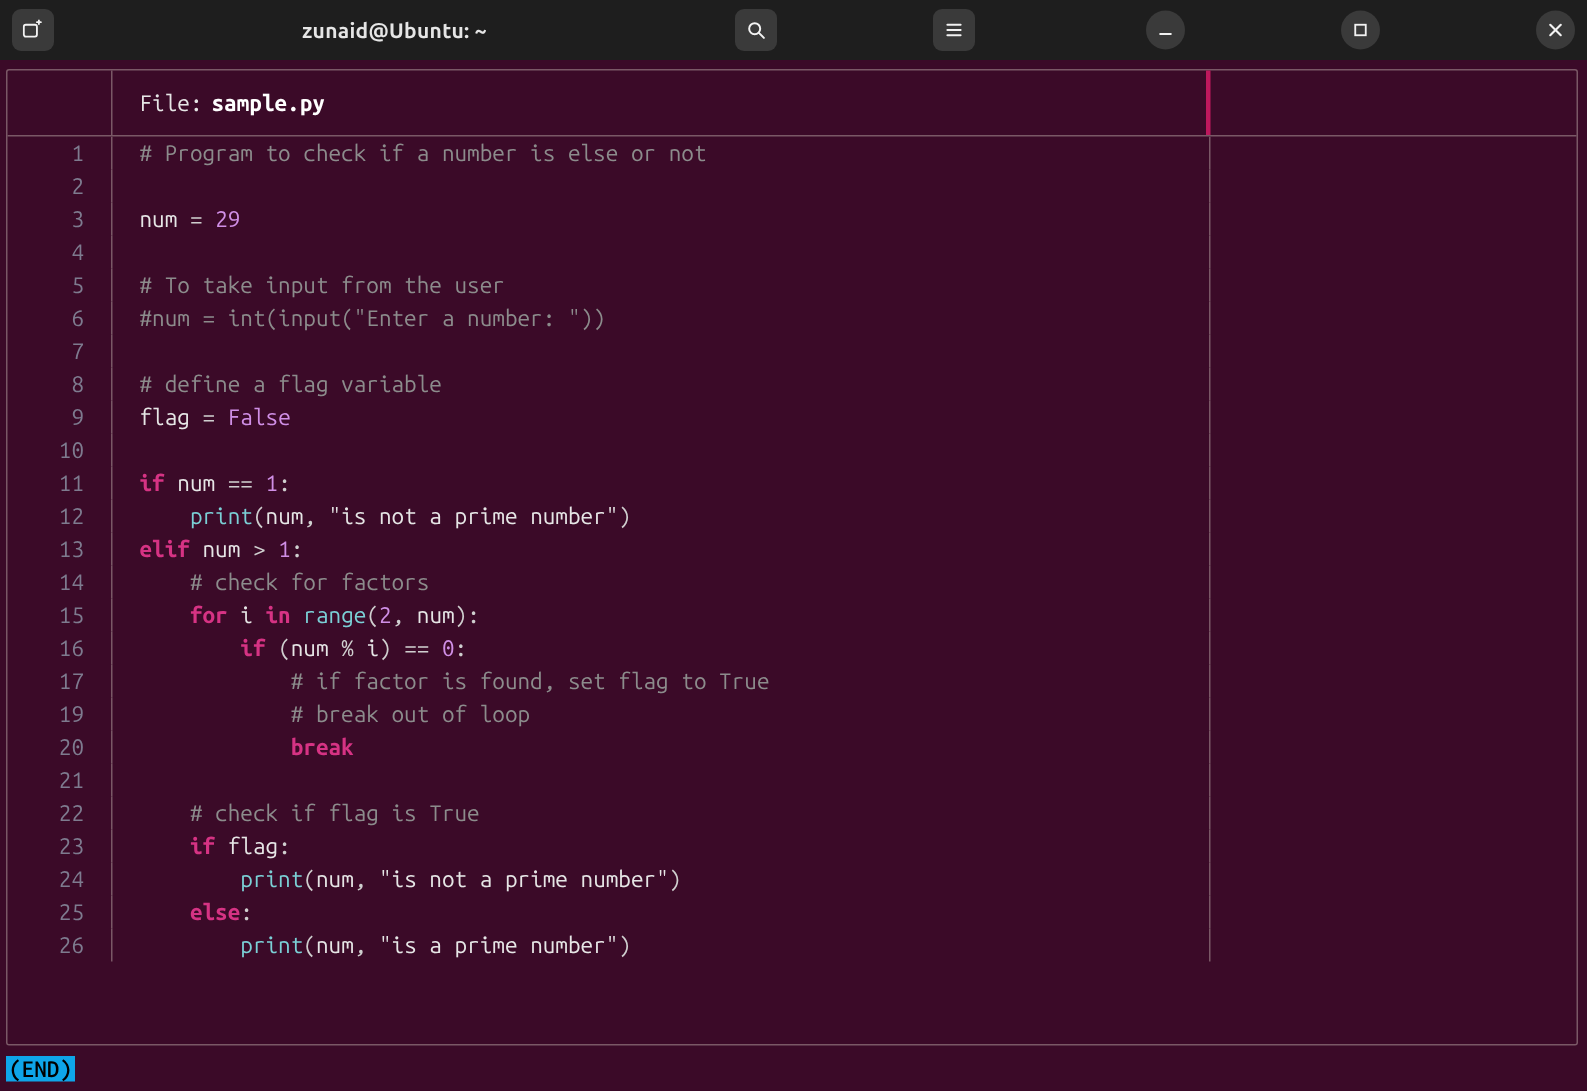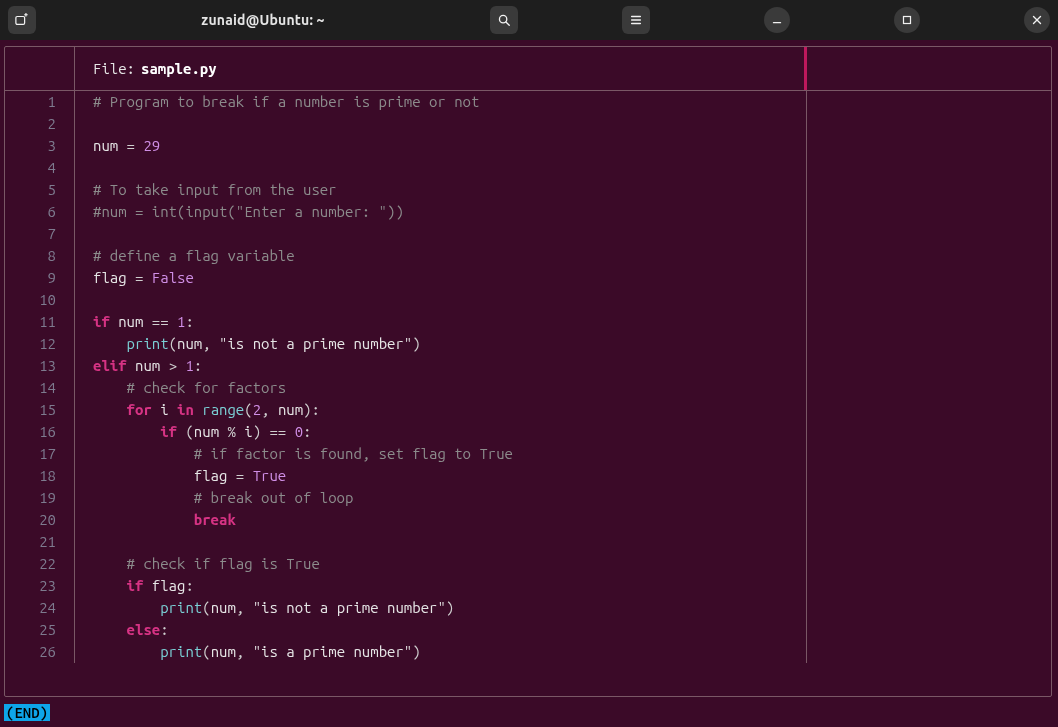--- a/index.html
+++ b/index.html
@@ -140,38 +140,37 @@
   <div class="viewer">
     <div class="hdr-row">
       <div class="gutter-col"></div>
       <div class="file-col">
         <span>File:</span>
         <span class="fname">sample.py</span>
       </div>
       <div class="rest-col"></div>
     </div>
     <div class="rows" id="rows">
-        <div class="row"><div class="ln">1</div><div class="code"><span class="cm"># Program to break if a number is prime or not</span></div></div>
+        <div class="row"><div class="ln">1</div><div class="code"><span class="cm"># Program to check if a number is else or not</span></div></div>
         <div class="row"><div class="ln">2</div><div class="code"></div></div>
         <div class="row"><div class="ln">3</div><div class="code"><span class="id">num </span><span class="op">= </span><span class="num">29</span></div></div>
         <div class="row"><div class="ln">4</div><div class="code"></div></div>
         <div class="row"><div class="ln">5</div><div class="code"><span class="cm"># To take input from the user</span></div></div>
         <div class="row"><div class="ln">6</div><div class="code"><span class="cm">#num = int(input("Enter a number: "))</span></div></div>
         <div class="row"><div class="ln">7</div><div class="code"></div></div>
         <div class="row"><div class="ln">8</div><div class="code"><span class="cm"># define a flag variable</span></div></div>
         <div class="row"><div class="ln">9</div><div class="code"><span class="id">flag </span><span class="op">= </span><span class="kc">False</span></div></div>
         <div class="row"><div class="ln">10</div><div class="code"></div></div>
         <div class="row"><div class="ln">11</div><div class="code"><span class="kw">if</span><span class="id"> num </span><span class="op">== </span><span class="num">1</span><span class="op">:</span></div></div>
         <div class="row"><div class="ln">12</div><div class="code"><span class="id">    </span><span class="fn">print</span><span class="op">(</span><span class="id">num</span><span class="op">, </span><span class="str">"is not a prime number"</span><span class="op">)</span></div></div>
         <div class="row"><div class="ln">13</div><div class="code"><span class="kw">elif</span><span class="id"> num </span><span class="op">&gt; </span><span class="num">1</span><span class="op">:</span></div></div>
         <div class="row"><div class="ln">14</div><div class="code"><span class="id">    </span><span class="cm"># check for factors</span></div></div>
         <div class="row"><div class="ln">15</div><div class="code"><span class="id">    </span><span class="kw">for</span><span class="id"> i </span><span class="kw">in</span><span class="id"> </span><span class="fn">range</span><span class="op">(</span><span class="num">2</span><span class="op">, </span><span class="id">num</span><span class="op">):</span></div></div>
         <div class="row"><div class="ln">16</div><div class="code"><span class="id">        </span><span class="kw">if</span><span class="id"> </span><span class="op">(</span><span class="id">num </span><span class="op">% </span><span class="id">i</span><span class="op">) == </span><span class="num">0</span><span class="op">:</span></div></div>
         <div class="row"><div class="ln">17</div><div class="code"><span class="id">            </span><span class="cm"># if factor is found, set flag to True</span></div></div>
-        <div class="row"><div class="ln">18</div><div class="code"><span class="id">            flag </span><span class="op">= </span><span class="kc">True</span></div></div>
         <div class="row"><div class="ln">19</div><div class="code"><span class="id">            </span><span class="cm"># break out of loop</span></div></div>
         <div class="row"><div class="ln">20</div><div class="code"><span class="id">            </span><span class="kw">break</span></div></div>
         <div class="row"><div class="ln">21</div><div class="code"></div></div>
         <div class="row"><div class="ln">22</div><div class="code"><span class="id">    </span><span class="cm"># check if flag is True</span></div></div>
         <div class="row"><div class="ln">23</div><div class="code"><span class="id">    </span><span class="kw">if</span><span class="id"> flag</span><span class="op">:</span></div></div>
         <div class="row"><div class="ln">24</div><div class="code"><span class="id">        </span><span class="fn">print</span><span class="op">(</span><span class="id">num</span><span class="op">, </span><span class="str">"is not a prime number"</span><span class="op">)</span></div></div>
         <div class="row"><div class="ln">25</div><div class="code"><span class="id">    </span><span class="kw">else</span><span class="op">:</span></div></div>
         <div class="row"><div class="ln">26</div><div class="code"><span class="id">        </span><span class="fn">print</span><span class="op">(</span><span class="id">num</span><span class="op">, </span><span class="str">"is a prime number"</span><span class="op">)</span></div></div>
       </div>
   </div>

